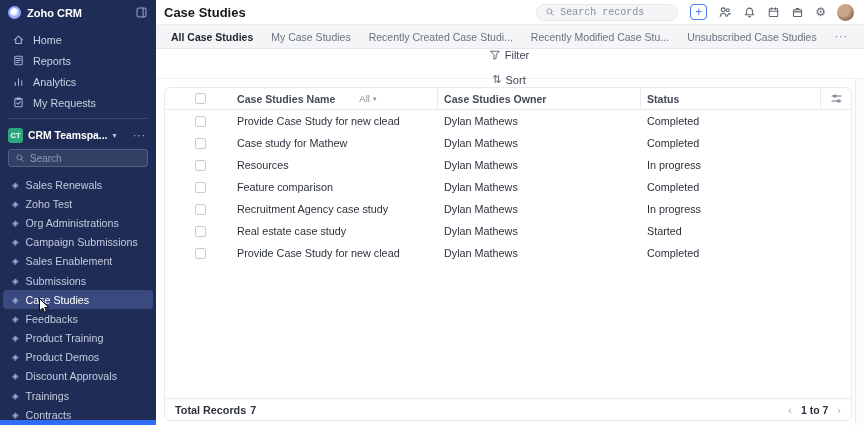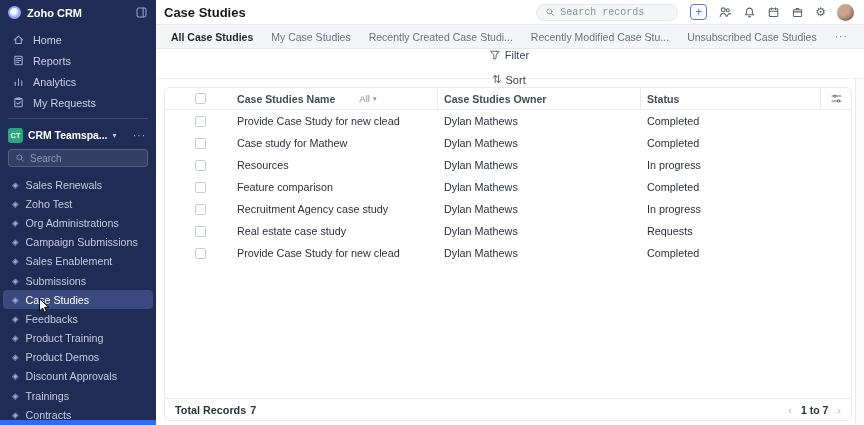--- a/index.html
+++ b/index.html
@@ -436,21 +436,21 @@
             <div class="td">Dylan Mathews</div>
             <div class="td">In progress</div>
             <div class="td"></div>
           </div>
           <div class="tr grid-row">
             <div class="td">
               <span class="cb"></span>
             </div>
             <div class="td td-name">Real estate case study</div>
             <div class="td">Dylan Mathews</div>
-            <div class="td">Requests</div>
+            <div class="td">Started</div>
             <div class="td"></div>
           </div>
           <div class="tr grid-row">
             <div class="td">
               <span class="cb"></span>
             </div>
             <div class="td td-name">Provide Case Study for new clead</div>
             <div class="td">Dylan Mathews</div>
             <div class="td">Completed</div>
             <div class="td"></div>

